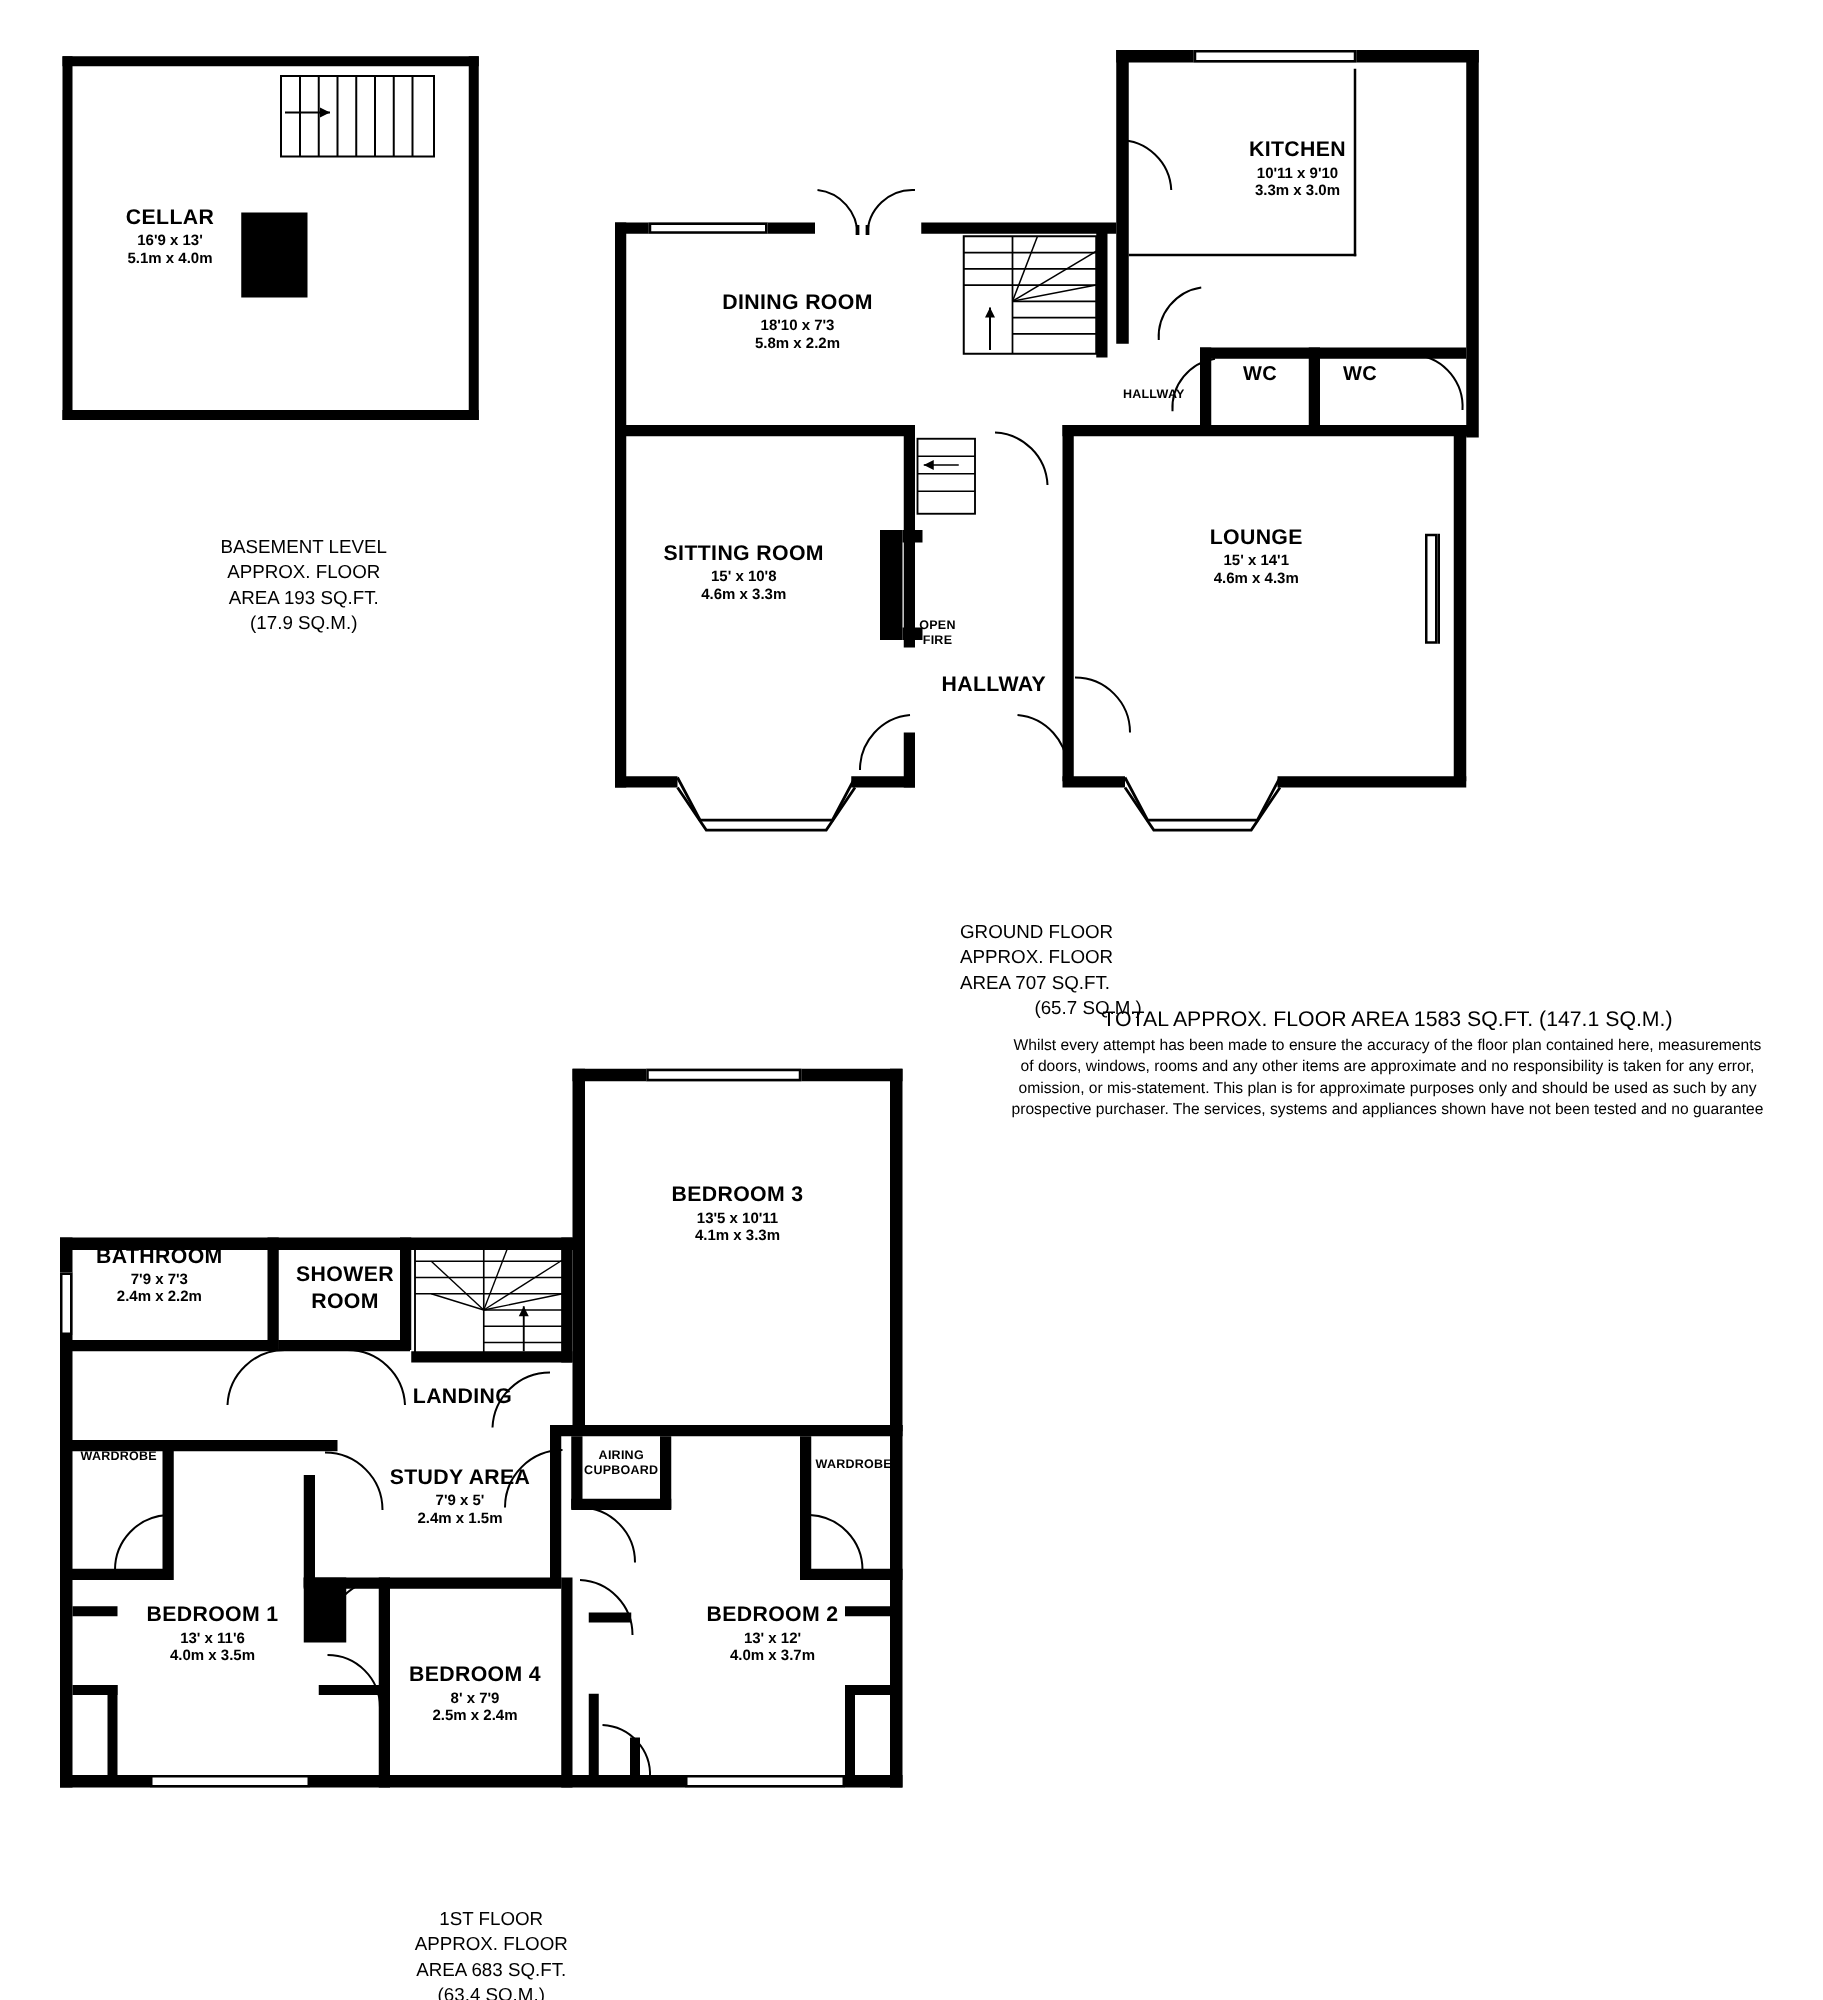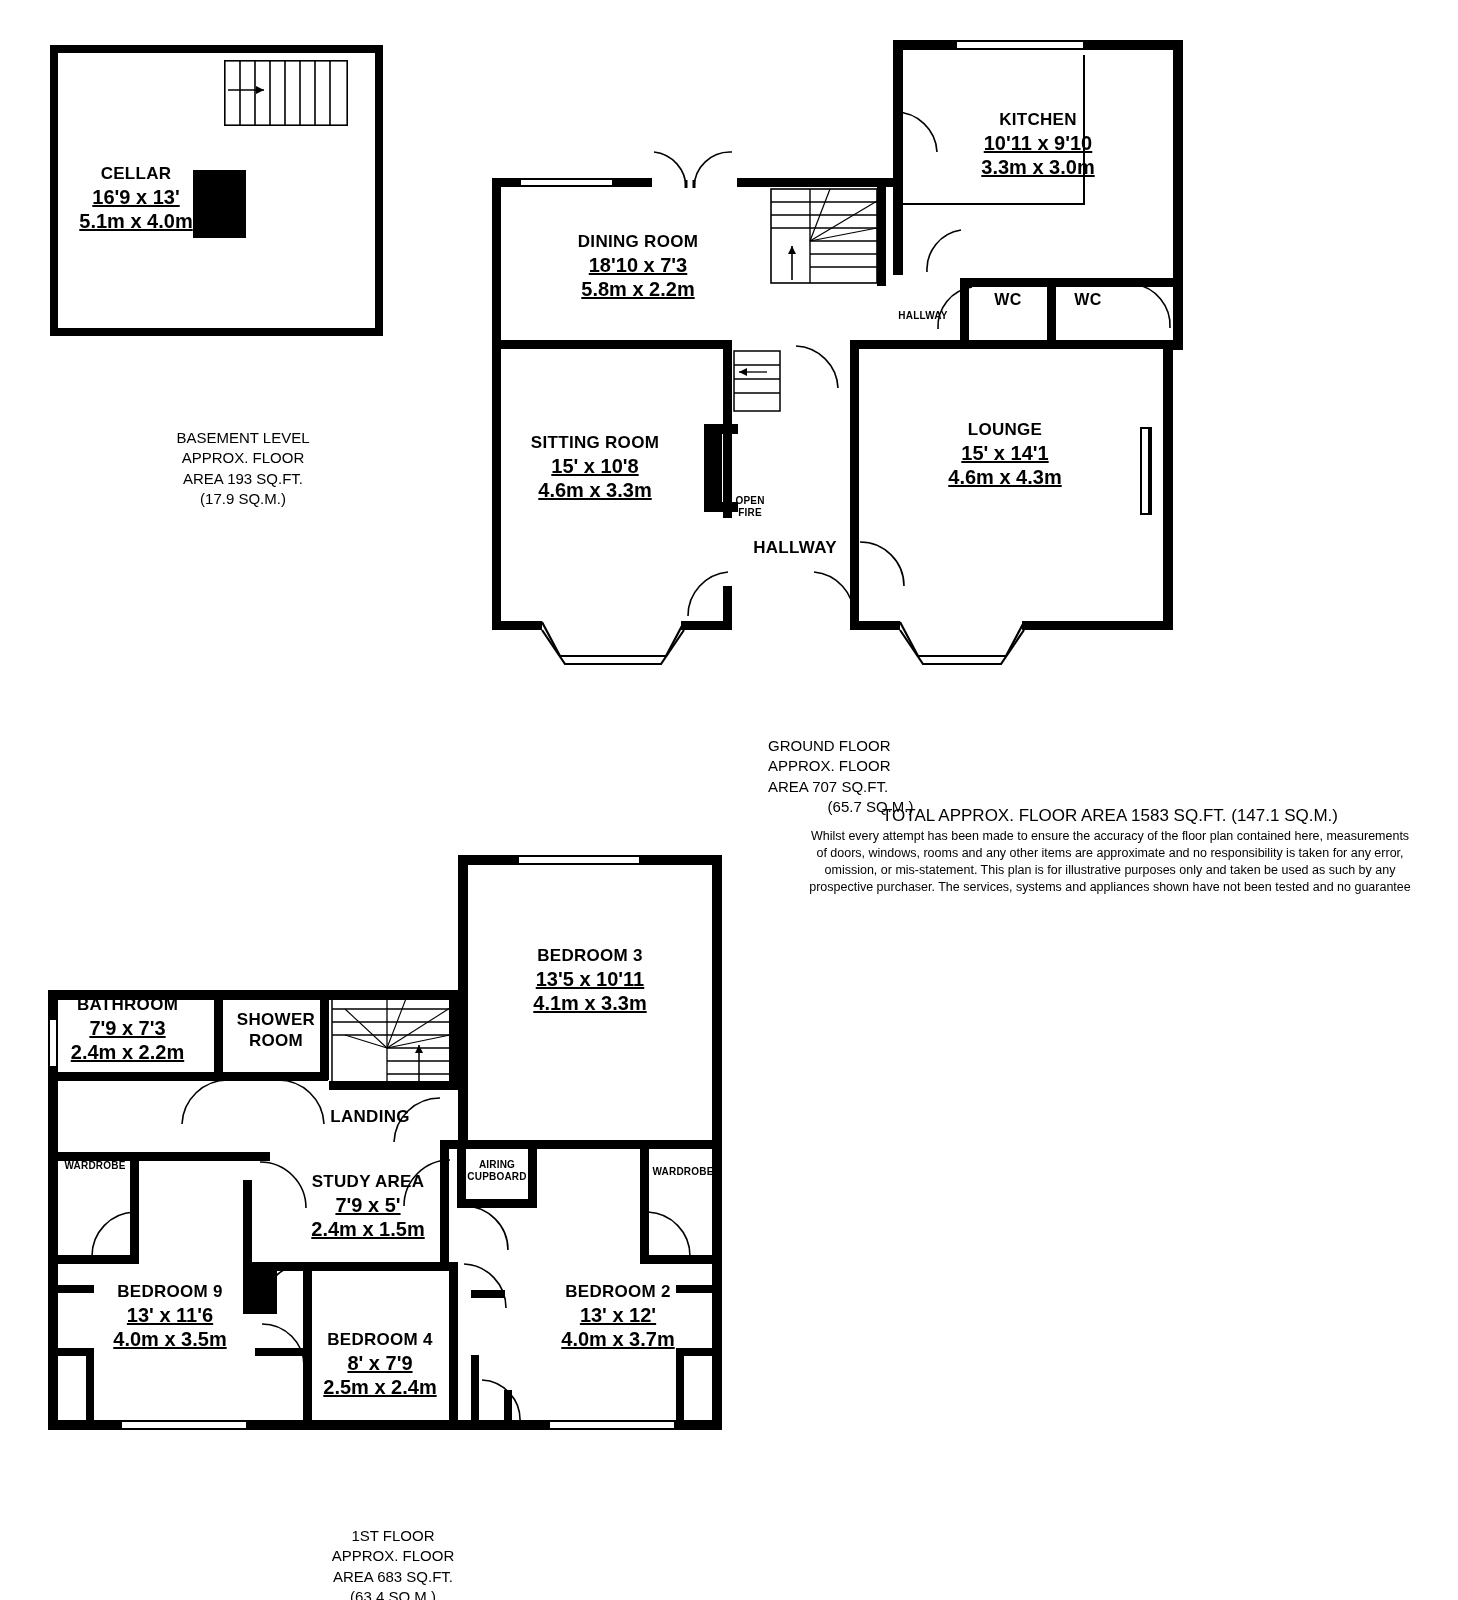--- a/index.html
+++ b/index.html
@@ -33,21 +33,21 @@
     background: #000000;
   }
   .label {
     position: absolute;
     text-align: center;
     font-weight: bold;
     line-height: 1.22;
     white-space: nowrap;
   }
   .label .ttl { font-size: 17px; letter-spacing: 0.3px; }
-  .label .dim { font-size: 20px; text-decoration: underline; }
+  .label .dim { font-size: 12px; }
   .label.small .ttl { font-size: 12px; }
   .label.tiny .ttl { font-size: 10px; letter-spacing: 0.2px; }
   .caption {
     position: absolute;
     text-align: center;
     font-size: 15px;
     line-height: 1.35;
     white-space: nowrap;
   }
   .note {
@@ -299,21 +299,21 @@
       <div>AREA 707 SQ.FT.</div>
       <div style="text-align:center; width:205px;">(65.7 SQ.M.)</div>
     </div>
   </div>
 
   <div>
     <div class="total" style="left:790px; top:806px; width:640px;">TOTAL APPROX. FLOOR AREA 1583 SQ.FT. (147.1 SQ.M.)</div>
     <div class="note" style="left:780px; top:828px; width:660px;">
       <div>Whilst every attempt has been made to ensure the accuracy of the floor plan contained here, measurements</div>
       <div>of doors, windows, rooms and any other items are approximate and no responsibility is taken for any error,</div>
-      <div>omission, or mis-statement. This plan is for illustrative purposes only and taken be used as such by any</div>
+      <div>omission, or mis-statement. This plan is for approximate purposes only and should be used as such by any</div>
       <div>prospective purchaser. The services, systems and appliances shown have not been tested and no guarantee</div>
     </div>
   </div>
 
   <div>
 
     <div class="wall" style="left:458px; top:855px; width:264px; height:10px;"></div>
     <div class="win" style="left:517px; top:855px; width:124px; height:10px;"></div>
     <div class="wall" style="left:458px; top:855px; width:10px; height:290px;"></div>
     <div class="wall" style="left:712px; top:855px; width:10px; height:290px;"></div>
@@ -478,21 +478,21 @@
     </div>
     <div class="label tiny" style="left:638px; top:1166px; width:90px;">
       <div class="ttl">WARDROBE</div>
     </div>
     <div class="label tiny" style="left:452px; top:1159px; width:90px; line-height:1.2;">
       <div class="ttl">AIRING</div>
       <div class="ttl">CUPBOARD</div>
     </div>
 
     <div class="label" style="left:70px; top:1282px; width:200px;">
-      <div class="ttl">BEDROOM 9</div>
+      <div class="ttl">BEDROOM 1</div>
       <div class="dim">13' x 11'6</div>
       <div class="dim">4.0m x 3.5m</div>
     </div>
 
     <div class="label" style="left:280px; top:1330px; width:200px;">
       <div class="ttl">BEDROOM 4</div>
       <div class="dim">8' x 7'9</div>
       <div class="dim">2.5m x 2.4m</div>
     </div>
 

